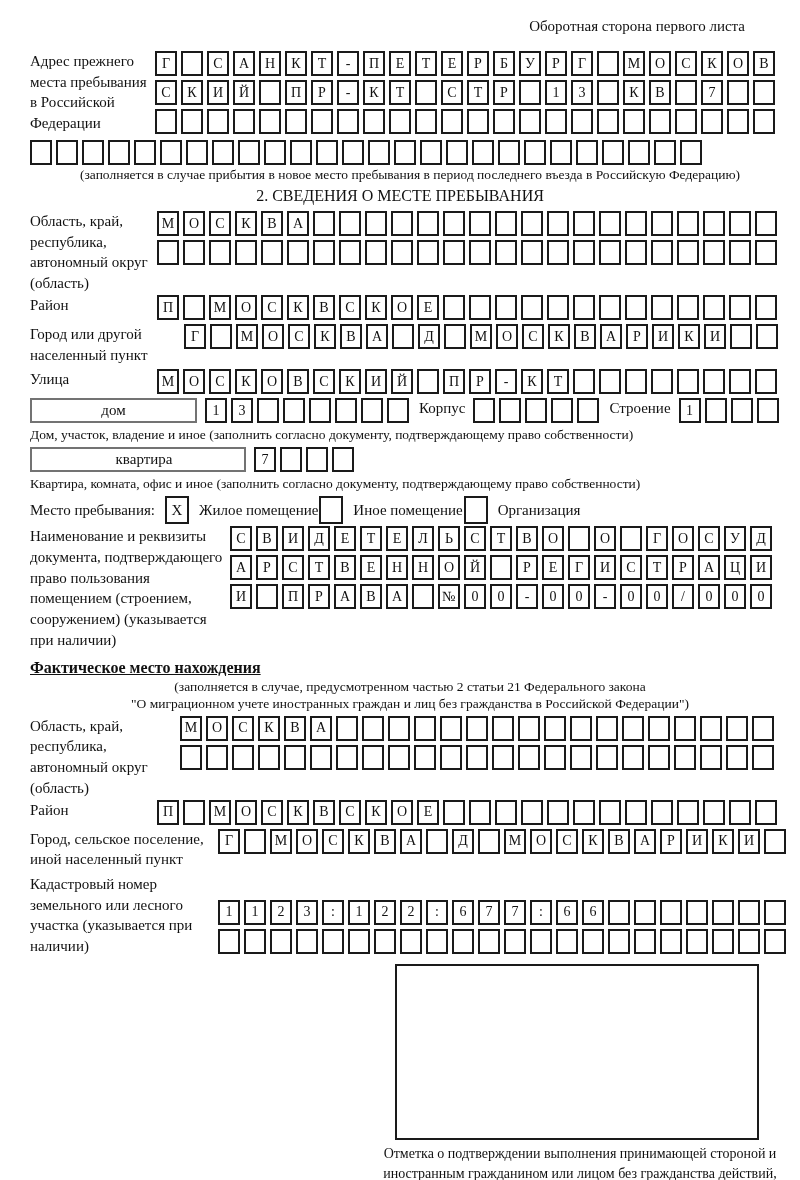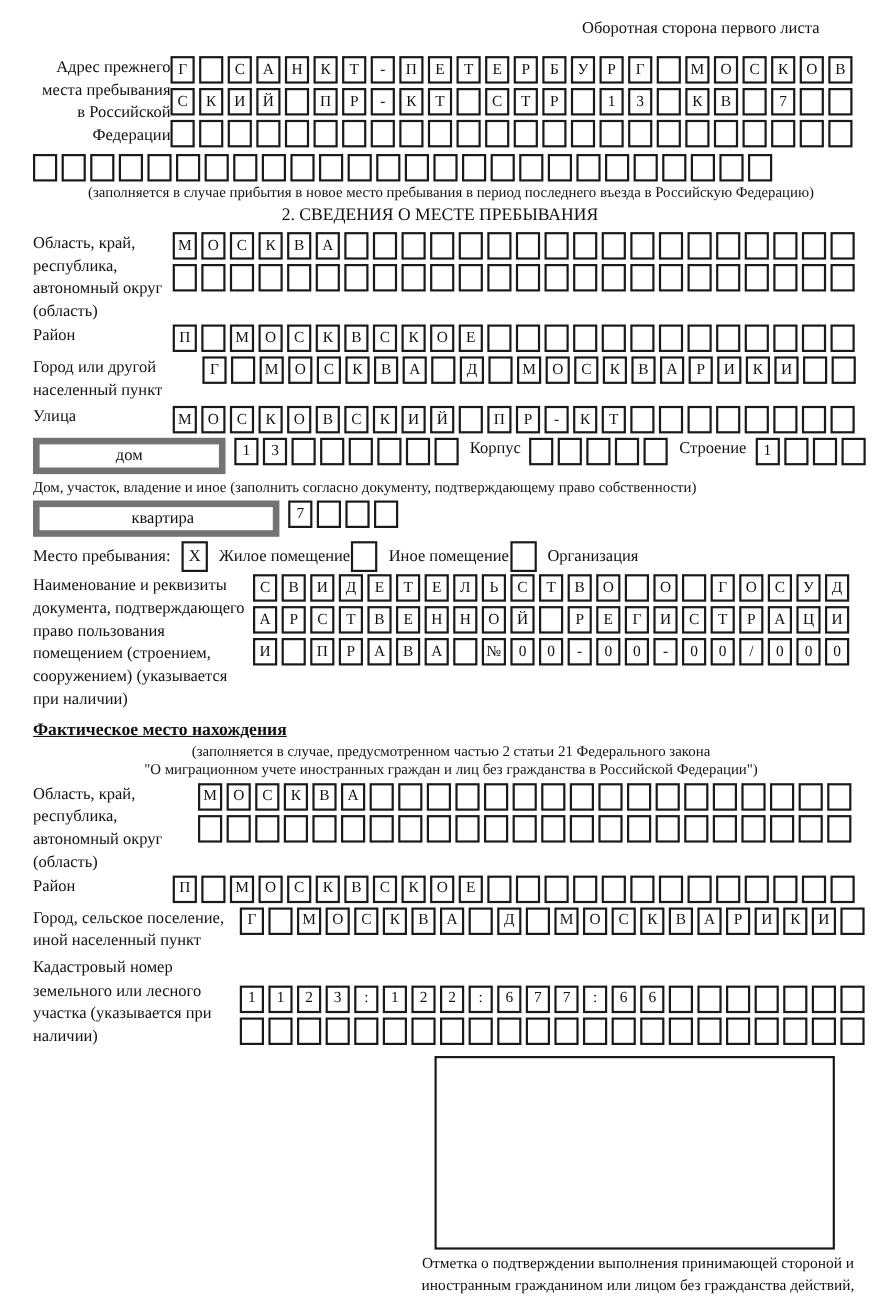--- a/index.html
+++ b/index.html
@@ -5,40 +5,40 @@
   html,body{margin:0;padding:0;background:#fff;}
   body{
     width:800px;height:1180px;overflow:hidden;
     font-family:"Liberation Serif","DejaVu Serif",serif;
     color:#111;
   }
   .page{position:relative;width:800px;height:1180px;padding:18px 10px 0 30px;box-sizing:border-box;}
   .header-note{text-align:right;font-size:15px;padding-right:45px;margin-bottom:16px;}
   .fl{display:flex;align-items:flex-start;}
   .label{font-size:15px;line-height:1.38;flex-shrink:0;}
-  .w125{width:125px;text-align:right;}
+  .w125{width:125px;}
   .w127{width:127px;}
   .w150{width:150px;}
   .w154{width:154px;}
   .w188{width:188px;}
   .w200{width:200px;}
   .rows > .cellrow{margin-bottom:4px;}
   .cellrow{display:flex;gap:4px;}
   .cell{
     width:18px;height:21px;border:2px solid #1a1a1a;flex-shrink:0;
     display:flex;align-items:center;justify-content:center;
     font-size:14px;line-height:1;
   }
   .fullrow{margin:0 0 2px 0;}
   .note{font-size:13.5px;margin:1px 0 4px 0;}
   .center{text-align:center;}
   h2{font-size:16px;text-align:center;margin:4px 20px 6px 0;font-weight:normal;}
   h3{font-size:16px;text-align:left;margin:8px 20px 2px 0;font-weight:bold;text-decoration:underline;}
   .widebox{
-    border:6px solid #737373;height:21px;display:flex;align-items:center;justify-content:center;
+    border:2px solid #737373;height:21px;display:flex;align-items:center;justify-content:center;
     font-size:15px;flex-shrink:0;
   }
   .inline-label{font-size:15px;padding:2px 8px 0 10px;white-space:nowrap;}
   .checkbox{
     width:20px;height:24px;border:2px solid #1a1a1a;flex-shrink:0;
     display:flex;align-items:center;justify-content:center;font-size:15px;
   }
   .stayline{display:flex;align-items:center;margin:4px 0 2px 0;}
   .stayline .opt-label{font-size:15px;padding:0 1px 0 10px;}
   .stayline .lead{font-size:15px;padding-right:10px;}
@@ -350,20 +350,21 @@
 
   <div class="fl mb4">
     <div class="widebox" style="width:200px;padding-left:12px;">квартира</div>
     <div class="cellrow" style="margin-left:8px;">
         <div class="cell">7</div>
         <div class="cell"></div>
         <div class="cell"></div>
         <div class="cell"></div>
       </div>
   </div>
+  <div class="note">Квартира, комната, офис и иное (заполнить согласно документу, подтверждающему право собственности)</div>
 
   <div class="stayline">
     <span class="lead">Место пребывания:</span>
     <span class="checkbox">X</span>
     <span class="opt-label">Жилое помещение</span>
     <span class="checkbox"></span>
     <span class="opt-label">Иное помещение</span>
     <span class="checkbox"></span>
     <span class="opt-label">Организация</span>
   </div>

